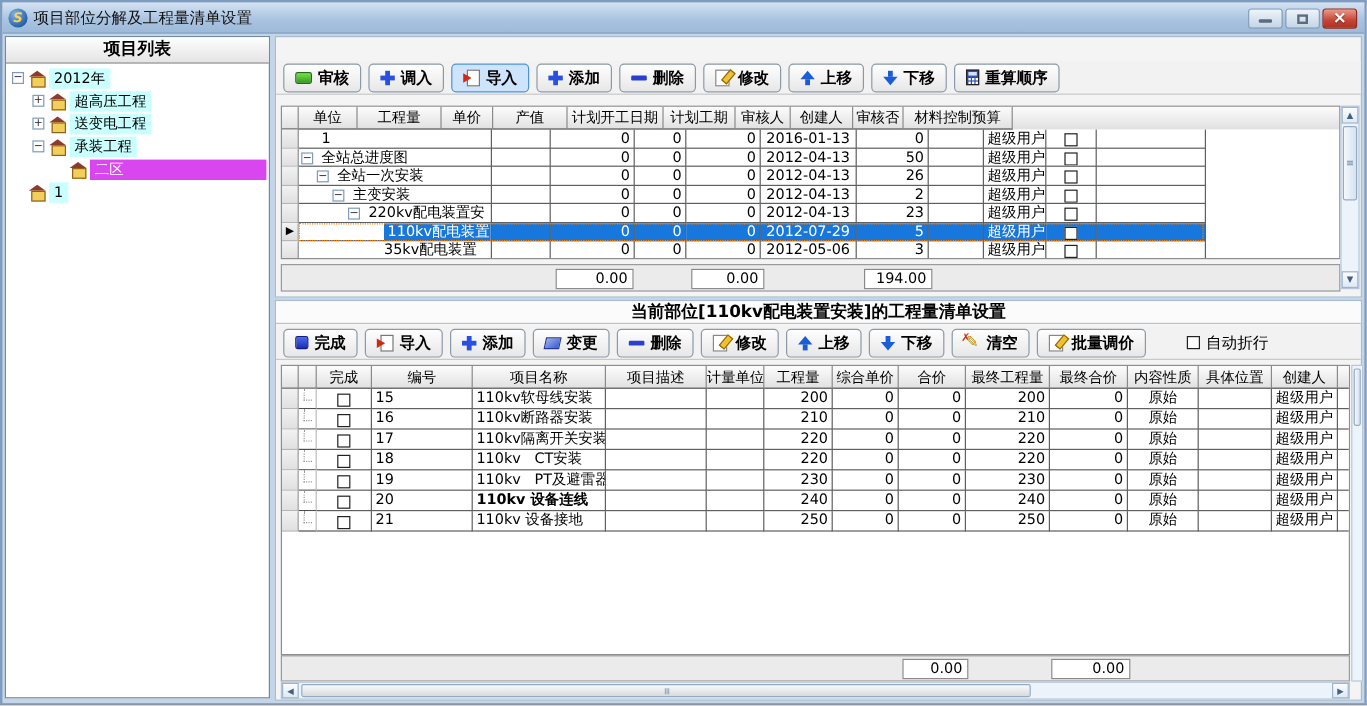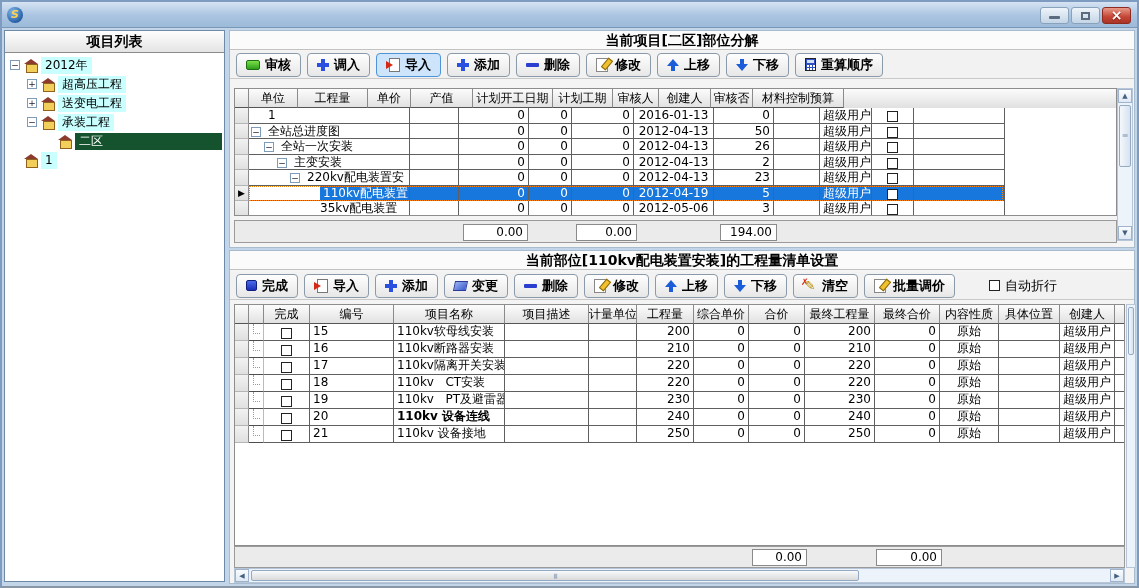--- a/index.html
+++ b/index.html
@@ -18,21 +18,21 @@
   
   .left-panel{position:absolute;left:2px;top:28px;width:221px;height:552px;background:#fff;border:1px solid #6e8aa6;}
   .panel-header{height:22px;background:linear-gradient(#fefefe,#e4e4e4);border-bottom:1px solid #8a8a8a;text-align:center;font-weight:bold;font-size:14px;line-height:21px;color:#000;}
   .tree{position:relative;padding-top:3px;}
   .tree-row{position:relative;height:19px;cursor:default;}
   .expander{position:absolute;top:4px;width:10px;height:10px;background:#fff;border:1px solid #7e9cb8;font-size:9px;line-height:8px;text-align:center;color:#223;}
   .house{position:absolute;top:3px;width:14px;height:12px;}
   .house::before{content:"";position:absolute;left:0;top:0;border-left:7px solid transparent;border-right:7px solid transparent;border-bottom:5px solid #8c3b2e;}
   .house::after{content:"";position:absolute;left:2px;top:5px;width:10px;height:7px;background:#f2cf5a;border:1px solid #91621c;}
   .tree-label{position:absolute;top:1px;height:17px;line-height:16px;font-size:12px;background:#c9ffff;padding:0 4px;color:#000;white-space:nowrap;}
-  .tree-label.selected{background:#14532d;color:#fff;right:2px;}
+  .tree-label.selected{background:#d946ef;color:#fff;right:2px;}
   .section{position:absolute;left:227px;width:906px;background:#f4f4f4;border:1px solid #a8bccd;}
   .sec-top{top:28px;height:218px;}
   .sec-bottom{top:248px;height:334px;}
   .sec-title{height:19px;text-align:center;font-weight:bold;font-size:14px;line-height:19px;background:#fbfbfb;border-bottom:1px solid #c2c2c2;color:#000;}
   
   .toolbar{position:absolute;left:0;width:100%;height:28px;display:flex;align-items:center;padding-left:6px;border-bottom:1px solid #c9c9c9;background:#f2f2f2;}
   .tbtn{display:flex;align-items:center;gap:5px;height:24px;margin-right:6px;padding:0 9px;background:linear-gradient(#fefefe,#e7e7e7);border:1px solid #8a9aa8;border-radius:4px;font-size:13px;font-weight:bold;color:#000;cursor:pointer;font-family:inherit;}
   .tbtn.hot{background:#cde4fb;border-color:#4e94d8;}
   .autowrap{display:flex;align-items:center;gap:5px;margin-left:28px;font-size:13px;}
   
@@ -83,20 +83,21 @@
   .sb-ar{position:absolute;background:linear-gradient(#fafcfe,#dfe9f4);border:1px solid #9fb4cc;text-align:center;font-size:7px;color:#44607e;cursor:pointer;}
   .sb-thumb{position:absolute;background:linear-gradient(90deg,#f4f8fc,#d6e2f0);border:1px solid #93a9c4;border-radius:2px;cursor:pointer;text-align:center;color:#7d93ad;}
   .sb-thumb.h{background:linear-gradient(#f8fafc,#dadada);}
 </style>
 </head>
 <body>
 
 <div class="window">
   <div class="titlebar">
     <span class="app-icon">S</span>
+    <span class="title-text">项目部位分解及工程量清单设置</span>
     <div class="win-btns">
       <div class="wbtn">
           <span class="glyph-min"></span>
         </div>
       <div class="wbtn">
           <span class="glyph-max"></span>
         </div>
       <div class="wbtn close">
           <span class="glyph-close">×</span>
         </div>
@@ -131,21 +132,20 @@
           <span class="tree-label selected" style="left: 70px;">二区</span>
         </div>
         <div class="tree-row">
           <span class="house" style="left: 19px;"></span>
           <span class="tree-label" style="left: 36px;">1</span>
         </div>
       </div>
   </div>
 
   <div class="section sec-top">
-    <div class="sec-title">当前项目[二区]部位分解</div>
     <div class="toolbar" id="top-toolbar" style="top:20px;">
         <button class="tbtn">
           <span class="ic ic-green"></span>
           <span>审核</span>
         </button>
         <button class="tbtn">
           <span class="ic ic-plus"></span>
           <span>调入</span>
         </button>
         <button class="tbtn hot">
@@ -263,21 +263,21 @@
         </div>
         <div class="grow sel" style="height: 15.5px; position: relative;">
           <div class="gut" style="width: 14px; line-height: 14px;">▶</div>
           <div class="cell al namecell" style="width: 161px; line-height: 14px; padding: 0px;">
             <span class="sel-label" style="left: 71px;">110kv配电装置</span>
           </div>
           <div class="cell " style="width: 49px; line-height: 14px;"></div>
           <div class="cell ar" style="width: 70px; line-height: 14px;">0</div>
           <div class="cell ar" style="width: 43px; line-height: 14px;">0</div>
           <div class="cell ar" style="width: 62px; line-height: 14px;">0</div>
-          <div class="cell ac" style="width: 80px; line-height: 14px;">2012-04-19</div>
+          <div class="cell ac" style="width: 80px; line-height: 14px;">2012-07-29</div>
           <div class="cell ar" style="width: 60px; line-height: 14px;">5</div>
           <div class="cell " style="width: 46px; line-height: 14px;"></div>
           <div class="cell ac" style="width: 52px; line-height: 14px;">超级用户</div>
           <div class="cell ac" style="width: 42px; line-height: 14px; padding-top: 1px;"><span class="chk"></span></div>
           <div class="cell " style="width: 91px; line-height: 14px;"></div>
           <div class="sel-outline" style="inset: 0px 113px 0px 14px;"></div>
         </div>
         <div class="grow" style="height: 15.5px;">
           <div class="gut" style="width: 14px; line-height: 14px;"></div>
           <div class="cell al namecell" style="width: 161px; line-height: 14px; padding: 0px;"><span style="margin-left: 71px;">35kv配电装置</span></div>

